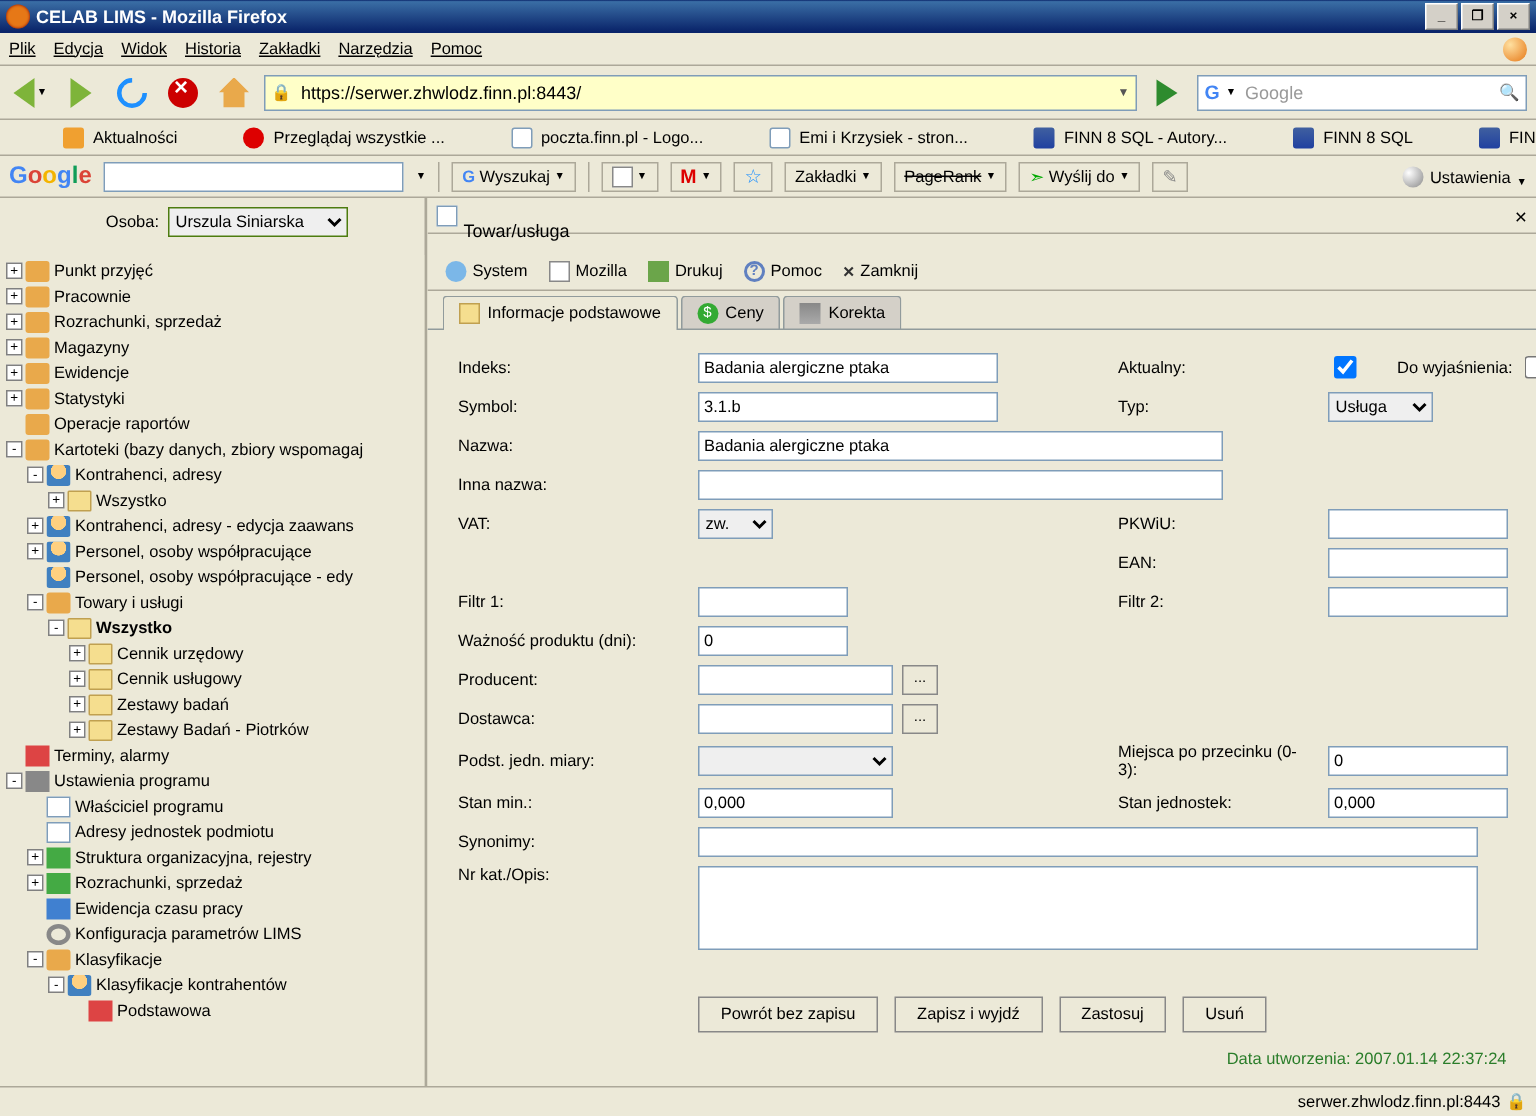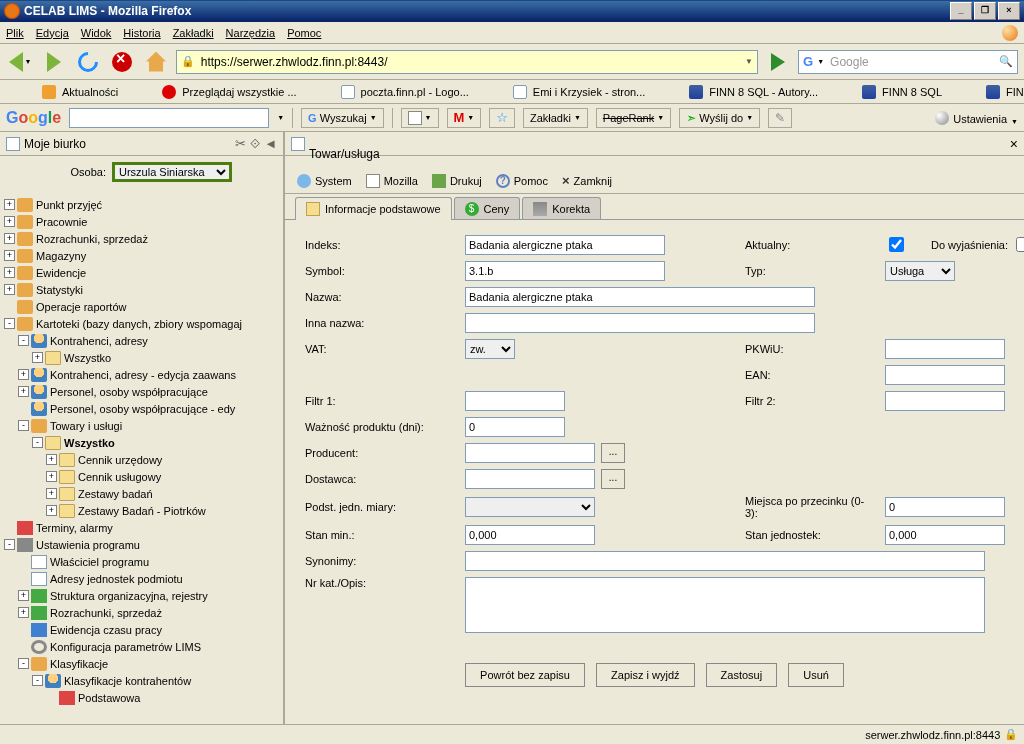--- a/index.html
+++ b/index.html
@@ -69,21 +69,21 @@
 
 .sidebar { width: 285px; background: #ECE9D8; border-right: 2px solid #ACA899; display: flex; flex-direction: column; overflow: hidden; }
 .side-header { height: 24px; display: flex; align-items: center; padding: 0 6px; background: #ECE9D8; border-bottom: 1px solid #ACA899; }
 .side-header .page-ico { width:14px;height:14px;background:#fff;border:1px solid #7F9DB9; margin-right:4px; }
 .side-header .title { font-size: 12px; }
 .side-header .tools { margin-left: auto; display: flex; gap: 4px; }
 .side-header .tool { font-size: 13px; color: #666; cursor: default; }
 .side-panel { padding: 6px; }
 .side-panel .row { display: flex; align-items: center; margin-bottom: 6px; }
 .side-panel .lbl { width: 100px; text-align: right; margin-right: 6px; }
-.side-panel select { width: 120px; height: 20px; border: 3px solid #4d7c0f; font-size: 11px; }
+.side-panel select { width: 120px; height: 20px; border: 1px solid #4d7c0f; font-size: 11px; }
 .side-panel input[type=checkbox] { width: 15px; height: 15px; }
 
 .tree { flex: 1; overflow: auto; padding: 2px 0 2px 2px; background: #ECE9D8; }
 .tree-row { display: flex; align-items: center; height: 17px; white-space: nowrap; cursor: default; }
 .tree-row .exp { width: 11px; height: 11px; border: 1px solid #808080; font-size: 9px; line-height: 9px; text-align: center; margin-right: 2px; background: #fff; color: #000; }
 .tree-row .exp.none { border: none; background: transparent; }
 .tree-row .ticon { width: 16px; height: 14px; margin-right: 3px; display: inline-block; }
 .ind0{padding-left:2px}.ind1{padding-left:16px}.ind2{padding-left:30px}.ind3{padding-left:44px}
 .ico-generic{background:#E9A94B;border-radius:2px;}
 .ico-folder{background:#F5DE8F;border:1px solid #C0A050;border-radius:1px;}
@@ -270,29 +270,20 @@
   <span class="ust">
       <span class="gi-ball"></span>
       <span>Ustawienia</span>
       <span style="font-size:7px;">▼</span>
     </span>
 </div>
 
 <div class="workspace">
 
   <div class="sidebar">
-    <div class="side-header">
-      <span class="page-ico"></span>
-      <span class="title">Moje biurko</span>
-      <span class="tools">
-        <span class="tool">✂</span>
-        <span class="tool">⟐</span>
-        <span class="tool">◄</span>
-      </span>
-    </div>
     <div class="side-panel">
       <div class="row">
         <span class="lbl">Osoba:</span>
         <select><option>Urszula Siniarska</option></select>
       </div>
     </div>
     <div class="tree" id="tree">
         <div class="tree-row ind0">
           <span class="exp">+</span>
           <span class="ticon ico-generic"></span>
@@ -563,20 +554,21 @@
         <div class="full"><textarea style="width: 520px;"></textarea></div>
       </div>
 
       <div class="btn-row">
         <span class="btn">Powrót bez zapisu</span>
         <span class="btn">Zapisz i wyjdź</span>
         <span class="btn">Zastosuj</span>
         <span class="btn">Usuń</span>
       </div>
 
+      <div class="footer-date">Data utworzenia: 2007.01.14 22:37:24</div>
     </div>
   </div>
 </div>
 
 <div class="statusbar">
   <span class="right">
     <span>serwer.zhwlodz.finn.pl:8443</span>
     <span class="lock-s">🔒</span>
   </span>
 </div>

